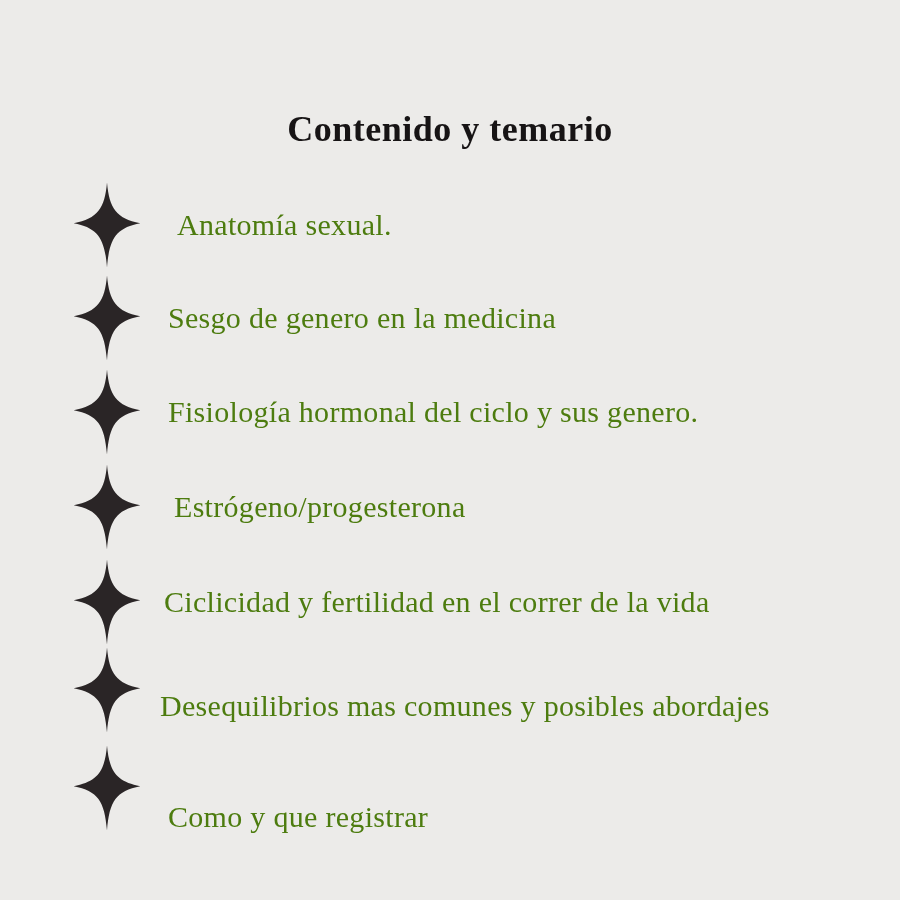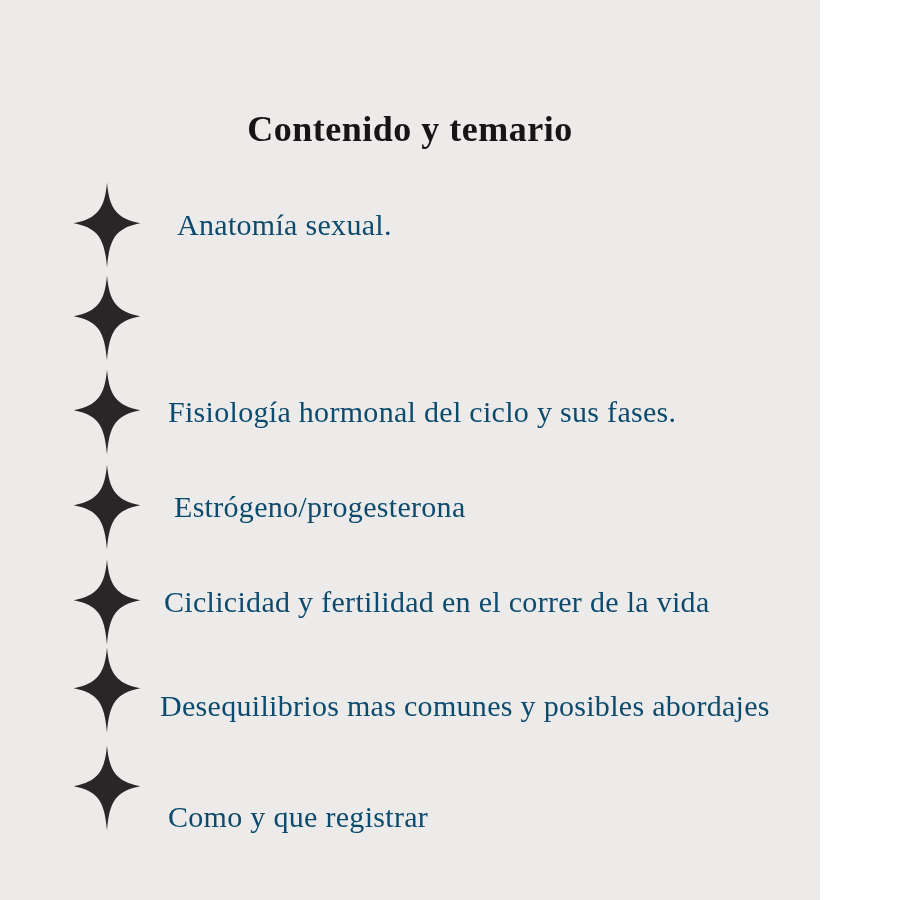--- a/index.html
+++ b/index.html
@@ -1,21 +1,21 @@
 <!DOCTYPE html>
 <html><head>
 <meta charset="utf-8">
 <style>
   html, body {
     margin: 0;
     padding: 0;
   }
   .canvas {
     position: relative;
-    width: 820px;
+    width: 900px;
     height: 900px;
     background: #ECEBE9;
     overflow: hidden;
     font-family: "Liberation Serif", "DejaVu Serif", serif;
   }
   .page-title {
     position: absolute;
     top: 86px;
     left: 0;
     width: 100%;
@@ -60,21 +60,21 @@
   .sparkle svg {
     display: block;
     width: 100%;
     height: 100%;
   }
   .topic-label {
     display: block;
     margin-left: 168px;
     font-size: 30px;
     font-weight: 400;
-    color: #0c4a6e;
+    color: #4d7c0f;
     letter-spacing: 0.3px;
     white-space: nowrap;
   }
   .row-1 .topic-label { margin-left: 177px; }
   .row-4 .topic-label { margin-left: 174px; }
   .row-6 .topic-label { margin-left: 160px; margin-top: 32px; }
   .row-5 .topic-label { margin-left: 164px; }
 </style>
 </head>
 <body>
@@ -93,29 +93,30 @@
       </span>
       <span class="topic-label">Anatomía sexual.</span>
     </div>
 
     <div class="topic-row row-2">
       <span class="sparkle">
         <svg viewBox="0 0 80 96" xmlns="http://www.w3.org/2000/svg">
           <path fill="#2A2526" d="M40 2 C42.5 30 50 41 76 46 C50 51 42.5 62 40 94 C37.5 62 30 51 4 46 C30 41 37.5 30 40 2 Z"></path>
         </svg>
       </span>
+      <span class="topic-label">Sesgo de genero en la medicina</span>
     </div>
 
     <div class="topic-row row-3">
       <span class="sparkle">
         <svg viewBox="0 0 80 96" xmlns="http://www.w3.org/2000/svg">
           <path fill="#2A2526" d="M40 2 C42.5 30 50 41 76 46 C50 51 42.5 62 40 94 C37.5 62 30 51 4 46 C30 41 37.5 30 40 2 Z"></path>
         </svg>
       </span>
-      <span class="topic-label">Fisiología hormonal del ciclo y sus fases.</span>
+      <span class="topic-label">Fisiología hormonal del ciclo y sus genero.</span>
     </div>
 
     <div class="topic-row row-4">
       <span class="sparkle">
         <svg viewBox="0 0 80 96" xmlns="http://www.w3.org/2000/svg">
           <path fill="#2A2526" d="M40 2 C42.5 30 50 41 76 46 C50 51 42.5 62 40 94 C37.5 62 30 51 4 46 C30 41 37.5 30 40 2 Z"></path>
         </svg>
       </span>
       <span class="topic-label">Estrógeno/progesterona</span>
     </div>

